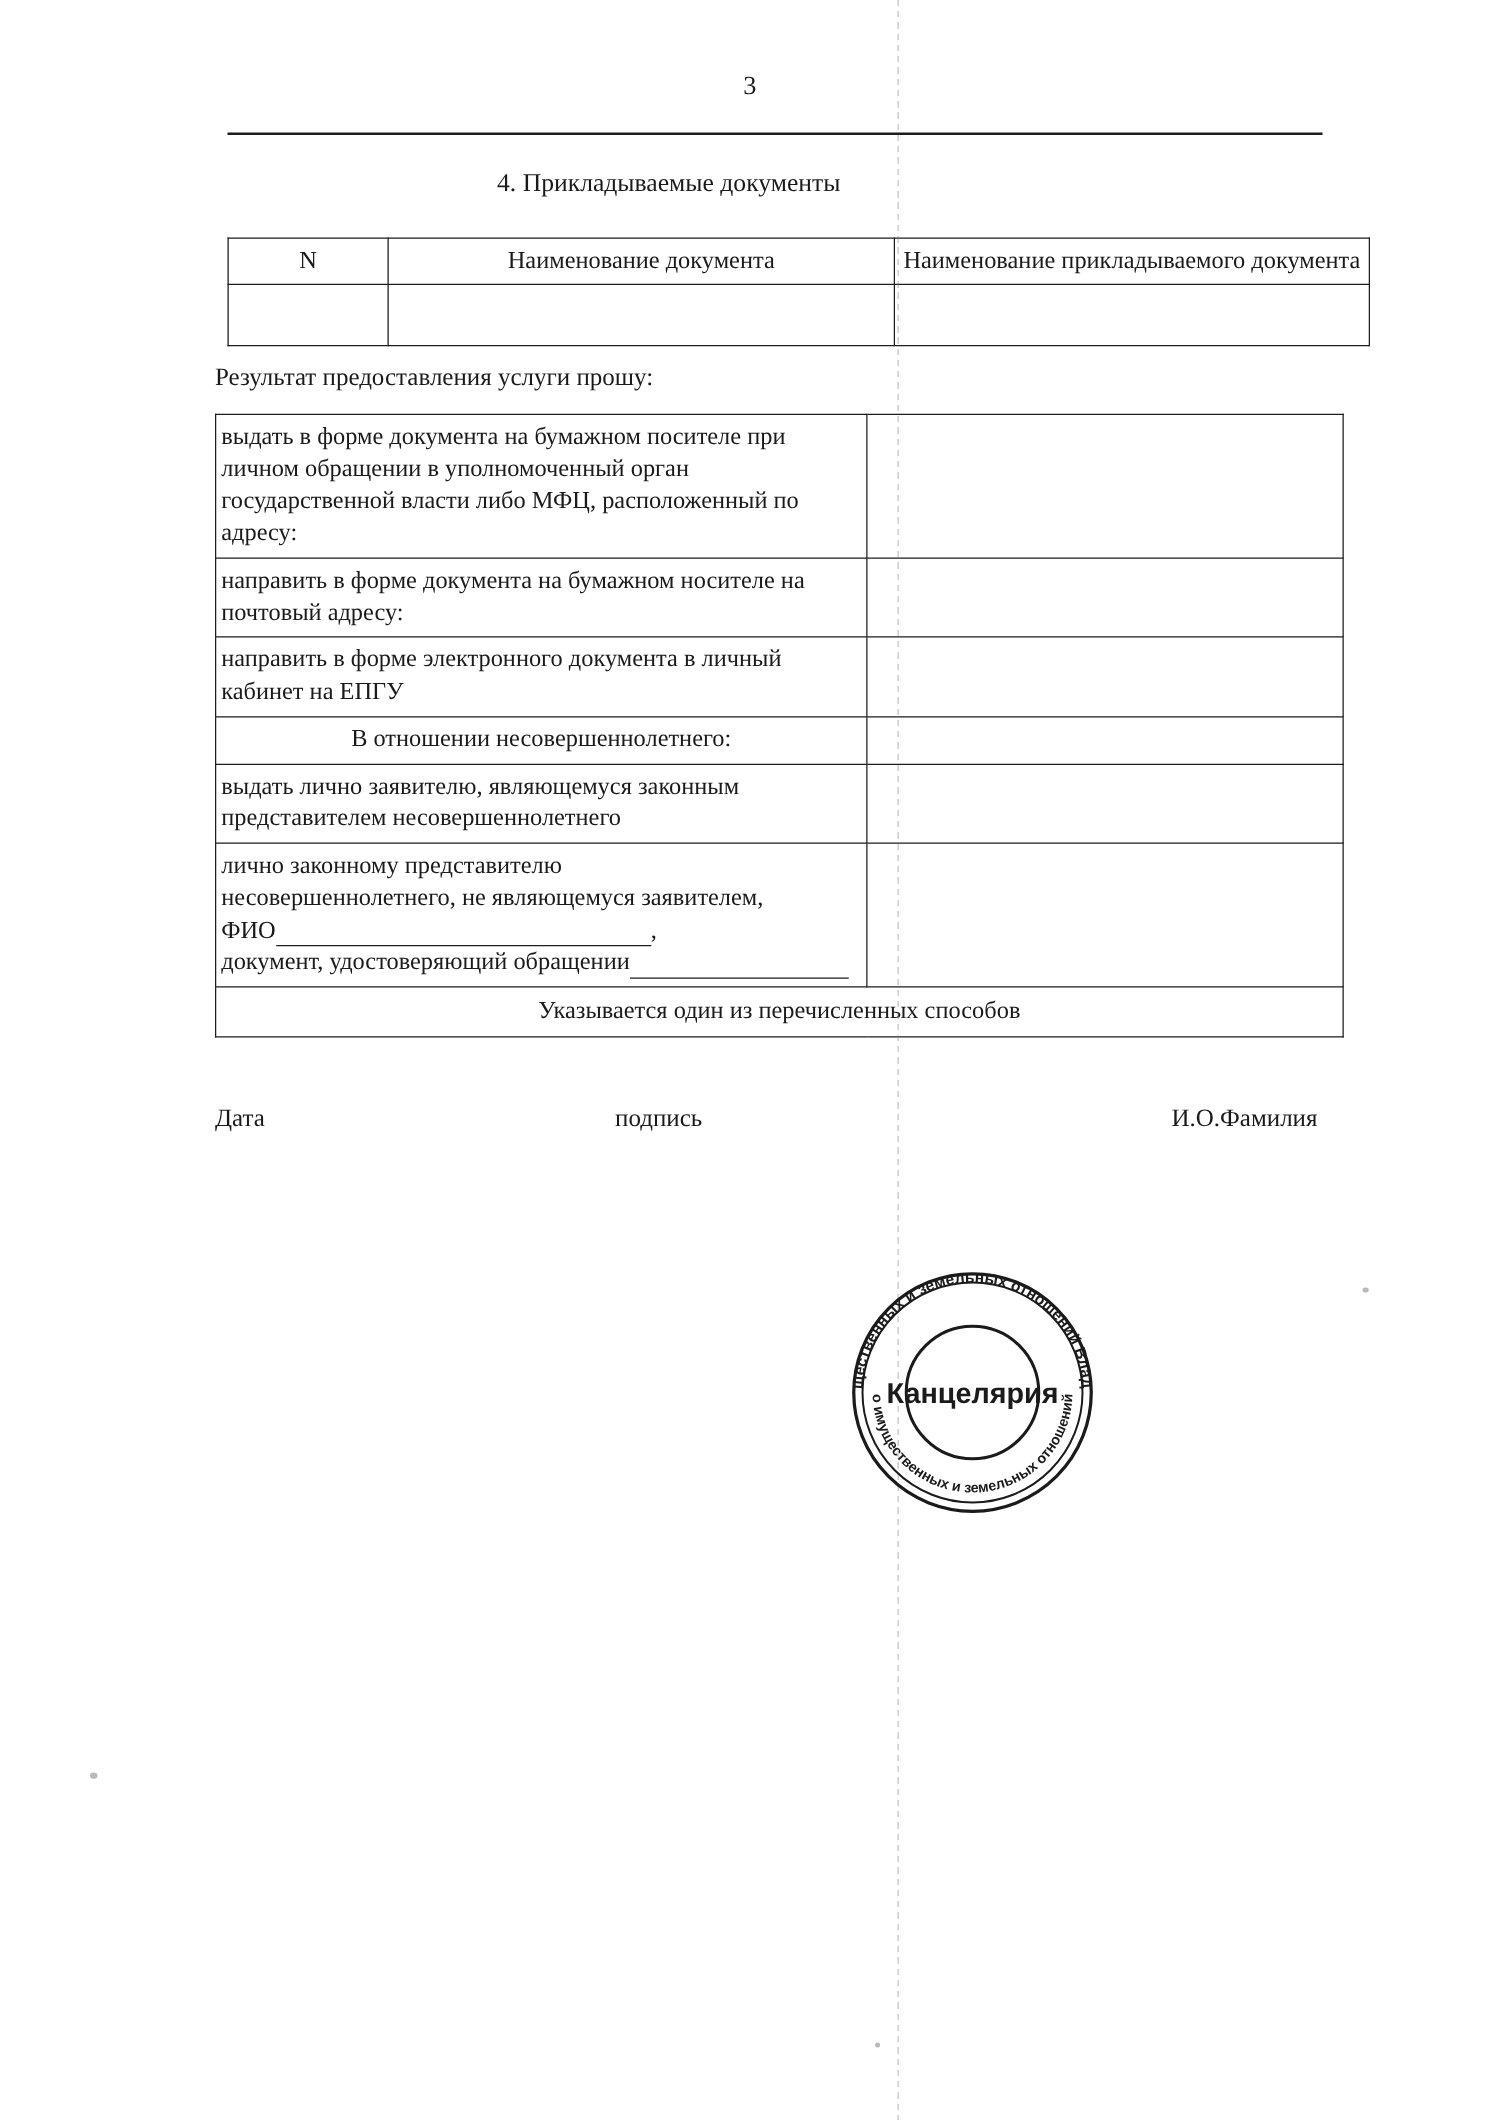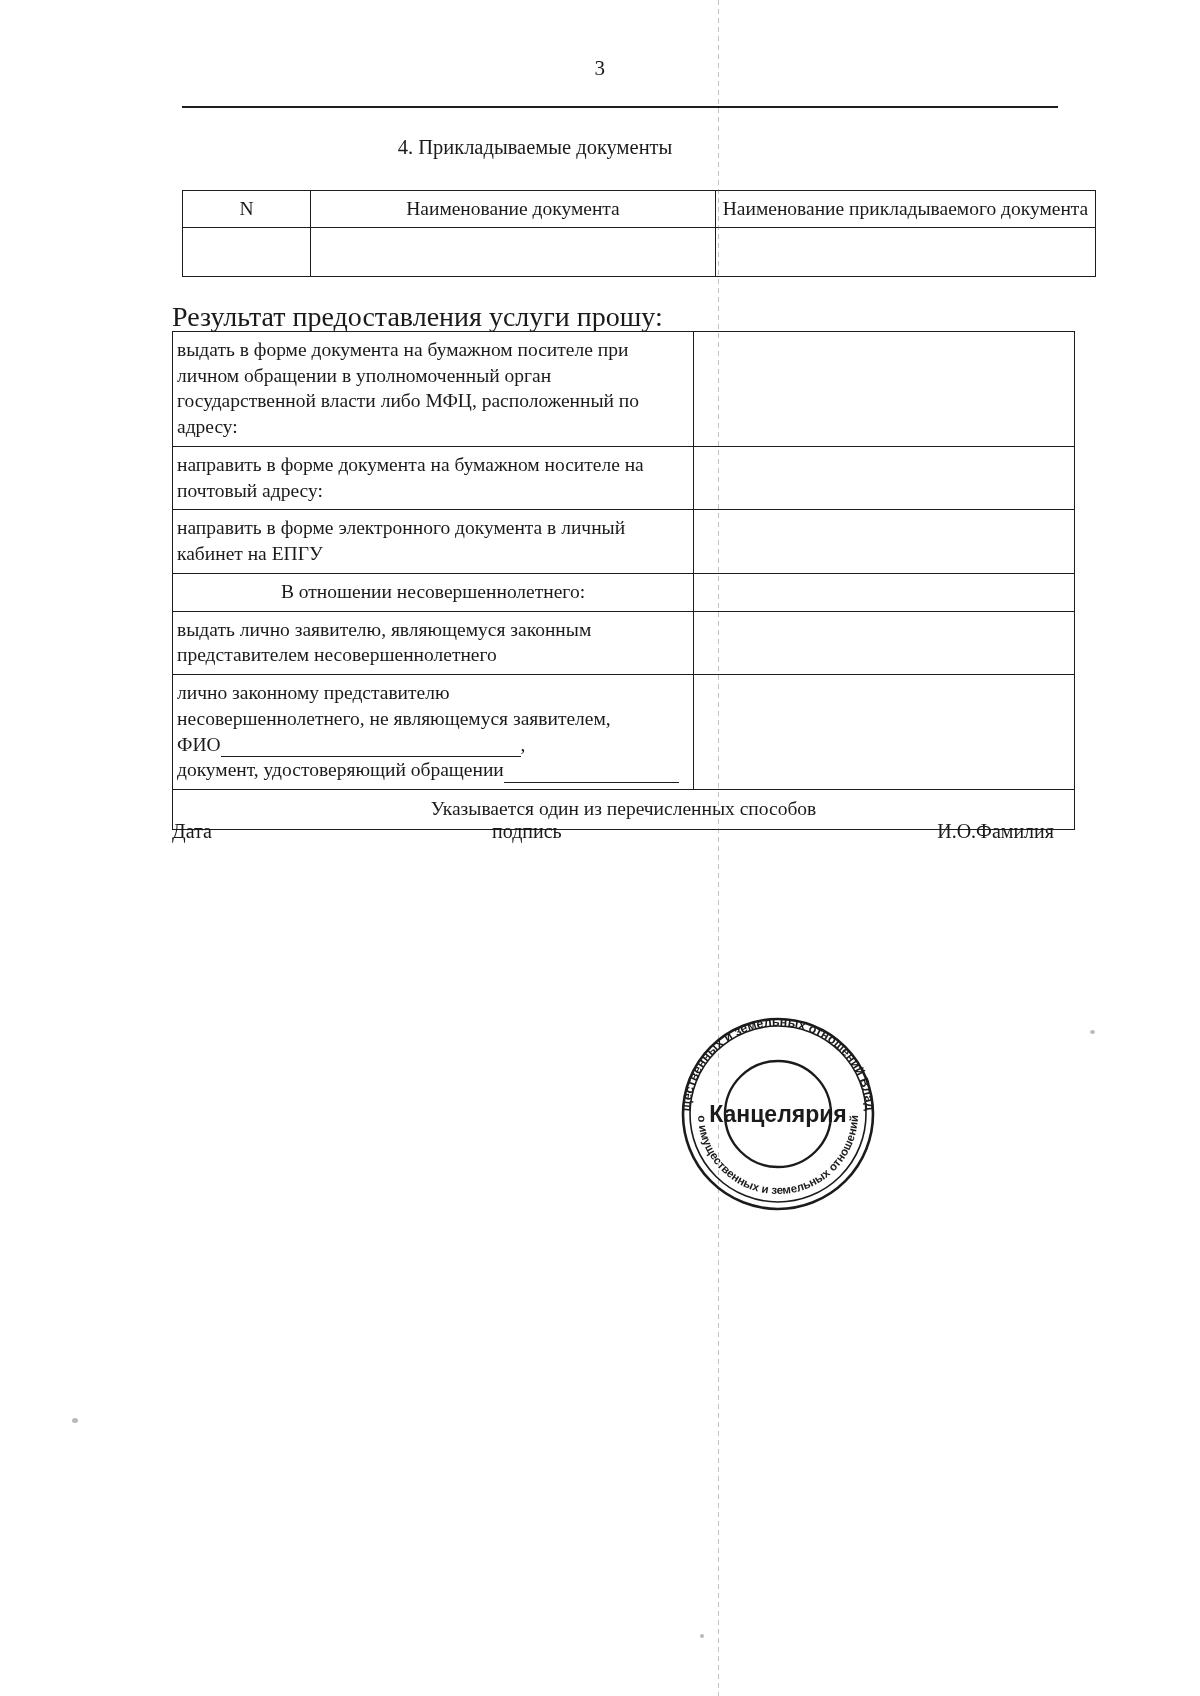--- a/index.html
+++ b/index.html
@@ -93,23 +93,23 @@
     line-height: 1.25;
   }
   .doc-table .col-n { width: 115px; }
   .doc-table .col-name { width: 392px; }
   .doc-table .col-attach { width: 367px; }
   .doc-table .empty-row td { height: 36px; }
 
   
   .result-label {
     position: absolute;
-    top: 301px;
+    top: 291px;
     left: 172px;
-    font-size: 28px;
+    font-size: 20px;
   }
 
   
   .opt-table {
     position: absolute;
     top: 331px;
     left: 172px;
     width: 884px;
     border-collapse: collapse;
     table-layout: fixed;
@@ -135,21 +135,21 @@
     border-bottom: 1.4px solid #1d1d1d;
     height: 17px;
     vertical-align: bottom;
   }
   .fio-line.w1 { width: 300px; }
   .fio-line.w2 { width: 175px; }
 
   
   .sign-row {
     position: absolute;
-    top: 820px;
+    top: 884px;
     left: 0;
     width: 1200px;
     height: 30px;
     font-size: 20px;
   }
   .sign-date { position: absolute; left: 172px; top: 0; }
   .sign-sign { position: absolute; left: 460px; top: 0; margin-left: 32px; }
   .sign-name { position: absolute; right: 146px; top: 0; }
 
   

